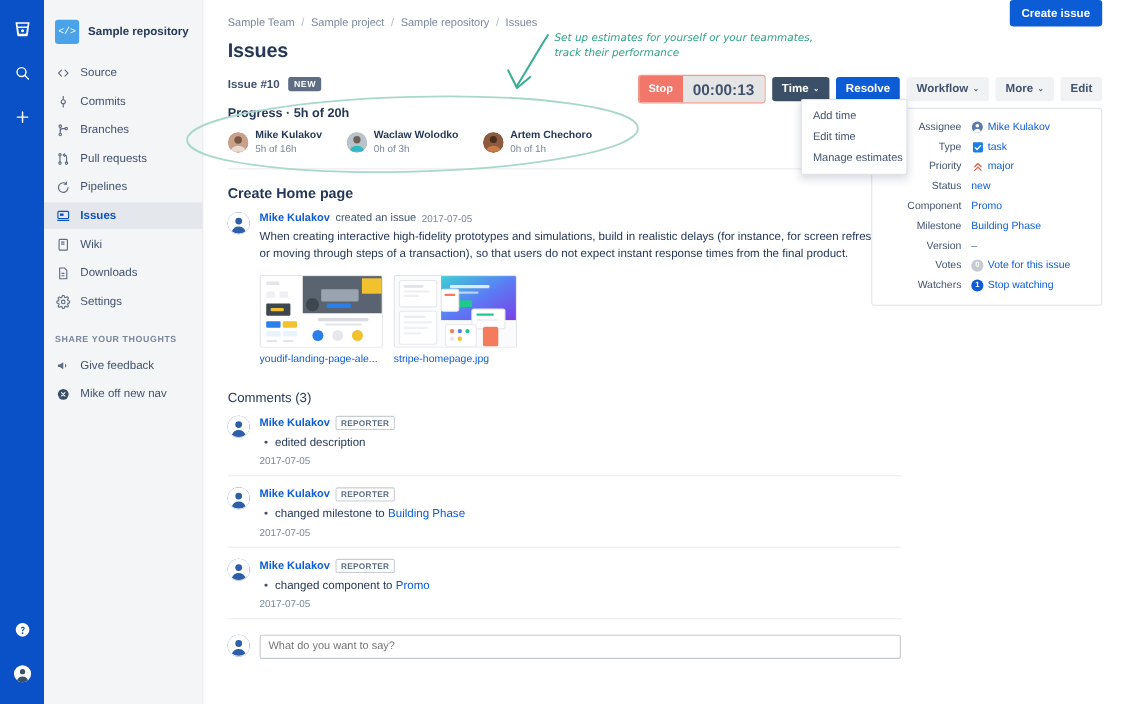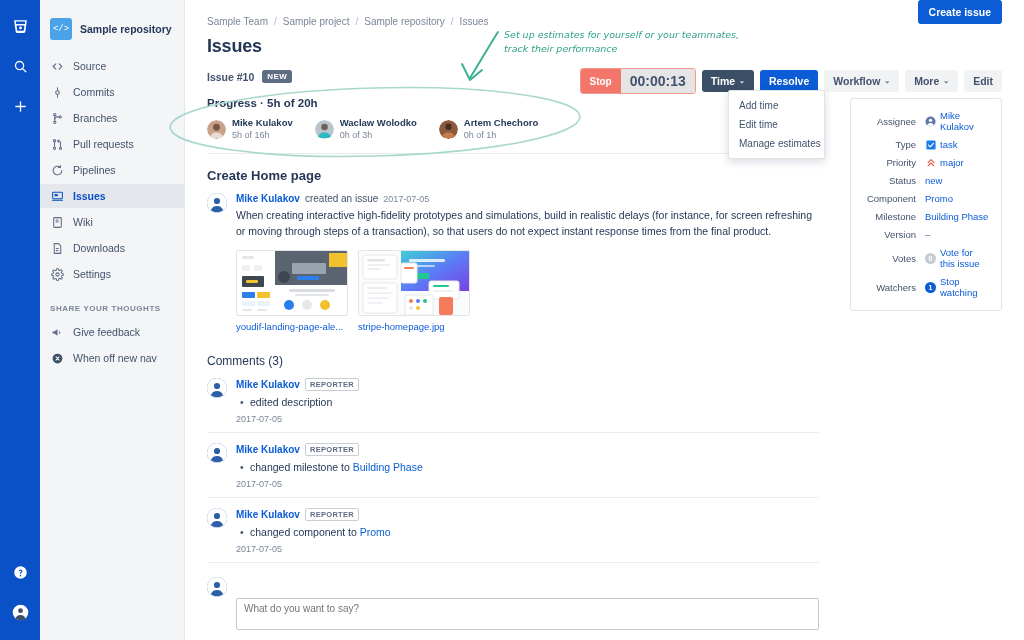--- a/index.html
+++ b/index.html
@@ -144,30 +144,30 @@
     font-size: 7.5px; color: #5E6C84; border: 1px solid #C9CDD4;
     border-radius: 2px; padding: 1px 4px; font-weight: 700; letter-spacing: .3px;
   }
   .c-bullet { font-size: 10.5px; color: #253858; margin: 5px 0 0 14px; position: relative; }
   .c-bullet::before { content: "•"; position: absolute; left: -10px; color: #42526E; }
   .c-link { color: #0B5CD5; cursor: pointer; }
   .c-date { font-size: 9px; color: #7A869A; margin-top: 6px; }
 
   .reply { display: flex; gap: 9px; margin-top: 14px; align-items: flex-start; }
   .reply-box {
-    flex: 1; height: 32px; border: 1px solid #C5C9D0; border-radius: 2px;
+    flex: 1; height: 22px; border: 1px solid #C5C9D0; border-radius: 2px;
     font-size: 10px; color: #7A869A; padding: 4px 7px; background: #fff;
-    font-family: "Liberation Sans", sans-serif; resize: none; outline: none; margin-top: 21px;
+    font-family: "Liberation Sans", sans-serif; resize: none; outline: none;
   }
 
   
   .details {
-    position: absolute; right: 22px; top: 98px; width: 152px;
+    position: absolute; right: 22px; top: 98px; width: 210px;
     border: 1px solid #E2E4E8; border-radius: 3px; background: #fff;
-    padding: 11px 12px 12px 8px;
+    padding: 11px 12px 12px 24px;
   }
   .d-row { display: flex; align-items: center; margin-bottom: 7px; }
   .d-label { width: 66px; text-align: right; font-size: 9.5px; color: #42526E; flex: 0 0 66px; padding-right: 9px; }
   .d-val { font-size: 9.5px; color: #0B5CD5; display: flex; align-items: center; gap: 4px; cursor: pointer; }
   .d-val.plain { color: #5E6C84; cursor: default; }
   .mini-ic { width: 11px; height: 11px; flex: 0 0 11px; display: flex; align-items: center; justify-content: center; }
   .count-badge {
     width: 11px; height: 11px; border-radius: 50%; font-size: 7px; color: #fff;
     display: flex; align-items: center; justify-content: center; flex: 0 0 11px; font-weight: 700;
   }
@@ -332,21 +332,21 @@
         </span>
       <span>Give feedback</span>
     </div>
     <div class="nav-item">
       <span class="ni">
         <svg width="13" height="13" viewBox="0 0 24 24">
           <circle cx="12" cy="12" r="9" fill="#3B4F66"></circle>
           <path d="M9.2 9.2l5.6 5.6M14.8 9.2l-5.6 5.6" stroke="#fff" stroke-width="1.9" stroke-linecap="round"></path>
         </svg>
         </span>
-      <span>When off new nav</span>
+      <span>Mike off new nav</span>
     </div>
   </div>
 
   <div class="main">
 
     <div class="topbar">
       <div class="breadcrumb">
         <span class="crumb">Sample Team</span>
         <span class="sep">/</span>
         <span class="crumb">Sample project</span>

